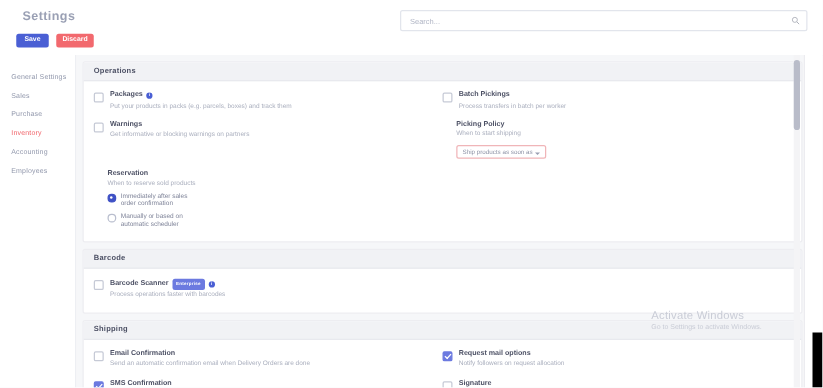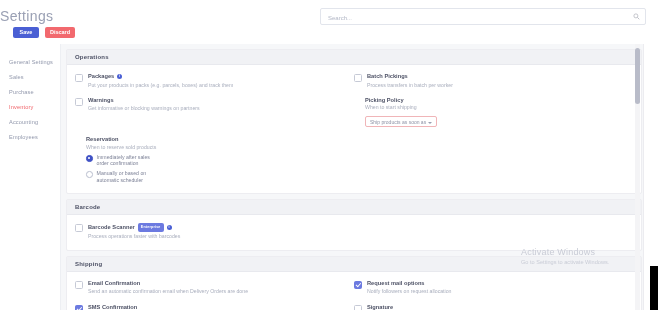--- a/index.html
+++ b/index.html
@@ -20,23 +20,23 @@
   .topbar {
     position: absolute;
     left: 0; top: 0;
     width: 658px;
     height: 44px;
     background: #ffffff;
     border-bottom: 1px solid #eceef3;
   }
   .app-title {
     position: absolute;
-    left: 0; top: 8px;
-    font-size: 14px;
-    font-weight: normal;
+    left: 18px; top: 8px;
+    font-size: 10px;
+    font-weight: bold;
     letter-spacing: .35px;
     color: #9aa0b4;
   }
   .btn-row {
     position: absolute;
     left: 13px; top: 27px;
     display: flex;
     gap: 6px;
   }
   .btn {

